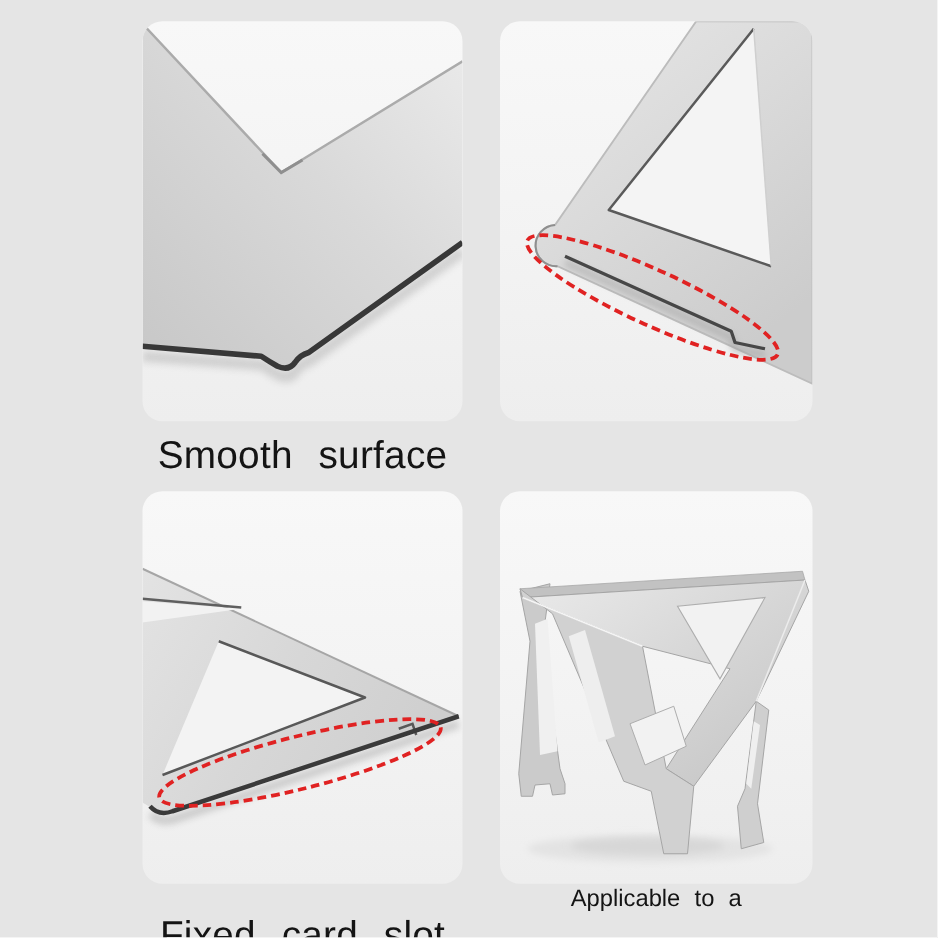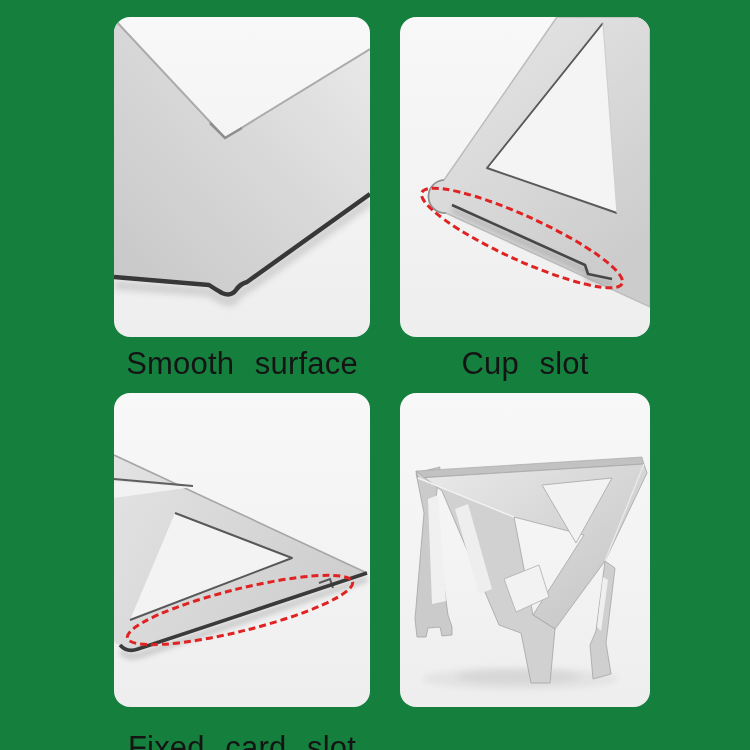--- a/index.html
+++ b/index.html
@@ -1,17 +1,17 @@
 <!DOCTYPE html>
 <html><head>
 <meta charset="utf-8">
 <style>
   html,body{margin:0;padding:0;background:#ffffff;}
   .page{
-    position:relative;width:750px;height:750px;background:#15803d;overflow:hidden;
+    position:relative;width:750px;height:750px;background:#e5e5e5;overflow:hidden;
     font-family:"Liberation Sans", sans-serif;color:#141414;
   }
   .card{
     position:absolute;border-radius:16px;overflow:hidden;
     background:linear-gradient(180deg,#f8f8f8 0%,#f3f3f3 55%,#eeeeee 100%);
   }
   .card svg{display:block;width:100%;height:100%;}
   #card-tl{left:114px;top:17px;width:256px;height:320px;}
   #card-tr{left:400px;top:17px;width:250px;height:320px;}
   #card-bl{left:114px;top:393px;width:256px;height:314px;}
@@ -147,18 +147,18 @@
 
       <path d="M205,168 L215,175 L206,250 L211,281 L193,286 L190,252 L196,238 Z" fill="#cfcfcf" stroke="#a5a5a5" stroke-width="0.8"></path>
       <path d="M203,184 L208,187 L201,238 L197,234 Z" fill="#efefef"></path>
 
       <path d="M18,85 L114,124" stroke="#f5f5f5" stroke-width="1.5" fill="none"></path>
       <path d="M244,71 L205,168" stroke="#ececec" stroke-width="1.2" fill="none"></path>
     </svg>
   </div>
 
   <div class="label" id="label-tl">Smooth surface</div>
-  <div class="label" id="label-tr">Cup slot</div>
   <div class="label" id="label-bl">Fixed card slot</div>
   <div class="caption" id="caption-br">
+    <div>Applicable to a</div>
   </div>
 
 </div>
 
 </body></html>

